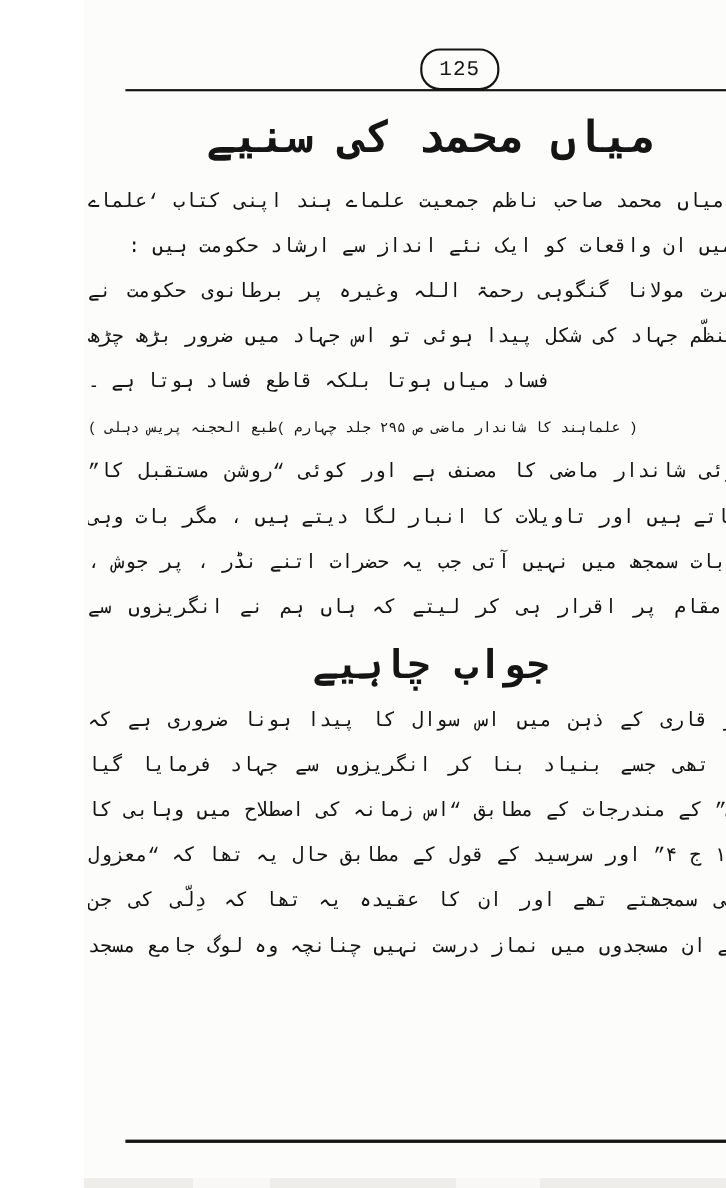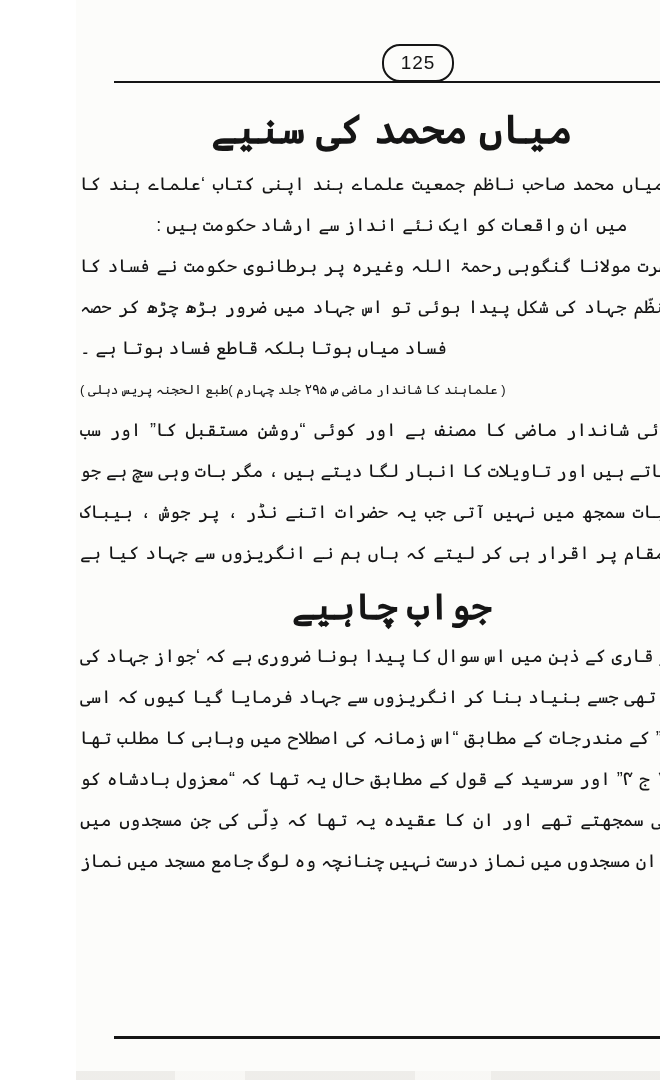--- a/index.html
+++ b/index.html
@@ -1,21 +1,21 @@
 <!DOCTYPE html>
 <html lang="ur" dir="rtl"><head>
 <meta charset="utf-8">
 <style>
   html,body { margin:0; padding:0; background:#ffffff; }
   .page {
     position:relative;
     width:584px; height:1080px;
     background:#fcfcfa;
     color:#151515;
-    font-family:Liberation Sans, sans-serif;
+    font-family:Liberation Mono, monospace;
     overflow:hidden;
     direction:rtl;
   }
   
   .badge {
     position:absolute; top:44px; left:306px;
     width:68px; height:34px;
     border:2.5px solid #151515; border-radius:18px;
     background:#fcfcfa;
     display:flex; align-items:center; justify-content:center;

